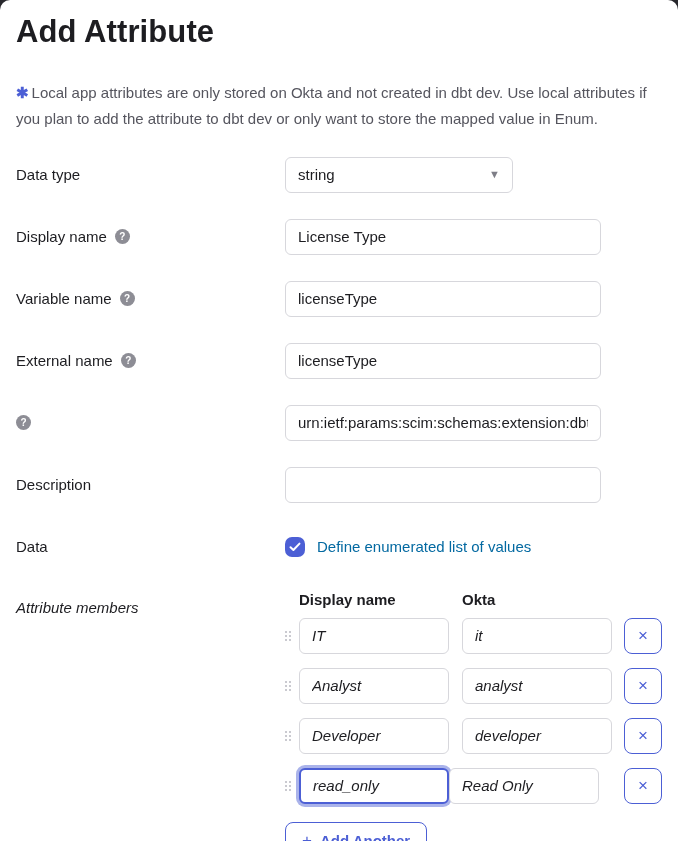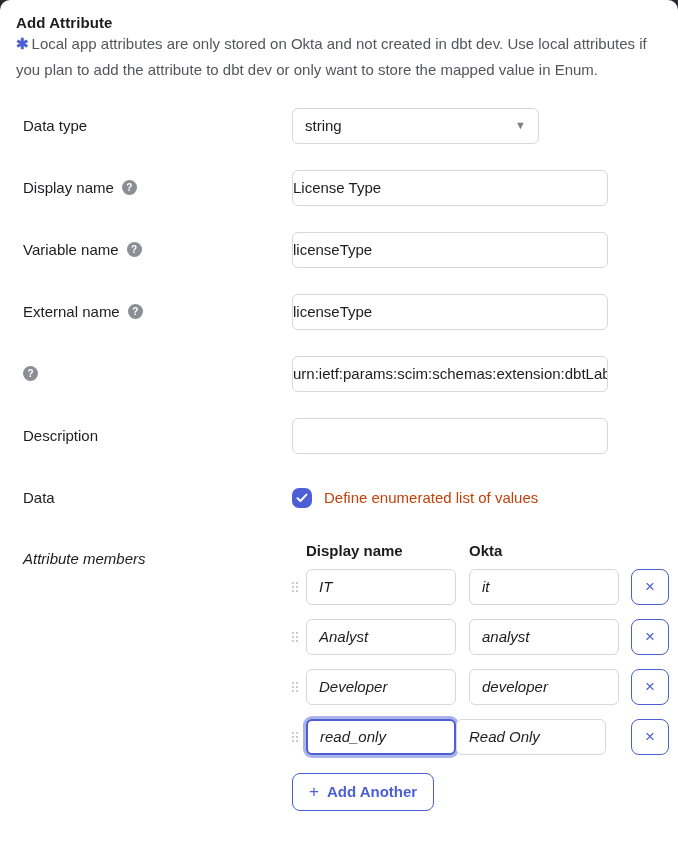--- a/index.html
+++ b/index.html
@@ -10,44 +10,44 @@
   body { background: #28282d; }
   .modal {
     width: 678px;
     height: 841px;
     background: #ffffff;
     border-radius: 10px 10px 0 0;
     overflow: hidden;
     padding: 14px 16px 0 16px;
   }
   .page-title {
-    font-size: 15px;
+    font-size: 31px;
     font-weight: 700;
     color: #1d1d21;
     letter-spacing: 0.1px;
+    margin-bottom: 30px;
   }
   .note {
     font-size: 15px;
     color: #55555e;
     line-height: 1.75;
     margin-bottom: 24px;
     max-width: 648px;
   }
   .asterisk-icon {
     color: #4c5fd5;
     font-size: 15px;
     margin-right: 3px;
     font-weight: 700;
   }
   .form-row {
     display: flex;
     align-items: center;
     margin-bottom: 26px;
     min-height: 36px;
-    margin-left: 7px;
   }
   .form-row.align-top { align-items: flex-start; }
   .label-col {
     flex: 0 0 269px;
     font-size: 15px;
     color: #1d1d21;
     display: flex;
     align-items: center;
     gap: 8px;
   }
@@ -62,30 +62,30 @@
     display: inline-flex;
     align-items: center;
     justify-content: center;
     cursor: pointer;
     flex: 0 0 15px;
   }
   .text-input {
     height: 36px;
     border: 1px solid #d7d7dc;
     border-radius: 6px;
-    padding: 0 0;
+    padding: 0 12px;
     font-size: 15px;
     color: #1d1d21;
     font-family: "Liberation Sans", sans-serif;
     background: #fff;
     outline: none;
     width: 316px;
   }
   .select-box {
-    width: 247px;
+    width: 228px;
     height: 36px;
     border: 1px solid #d7d7dc;
     border-radius: 6px;
     padding: 0 12px;
     font-size: 15px;
     color: #1d1d21;
     display: flex;
     align-items: center;
     justify-content: space-between;
     cursor: pointer;
@@ -105,21 +105,21 @@
     width: 20px; height: 20px;
     background: #4c5fd5;
     border-radius: 7px;
     display: flex;
     align-items: center;
     justify-content: center;
     cursor: pointer;
     flex: 0 0 20px;
   }
   .checkbox svg { display: block; }
-  .checkbox-label { font-size: 15px; color: #c2410c; }
+  .checkbox-label { font-size: 15px; color: #0369a1; }
   .members-table { flex: 1; }
   .members-header {
     display: flex;
     margin-bottom: 10px;
     padding-left: 14px;
   }
   .members-header .col-h {
     font-size: 15px;
     font-weight: 700;
     color: #1d1d21;

